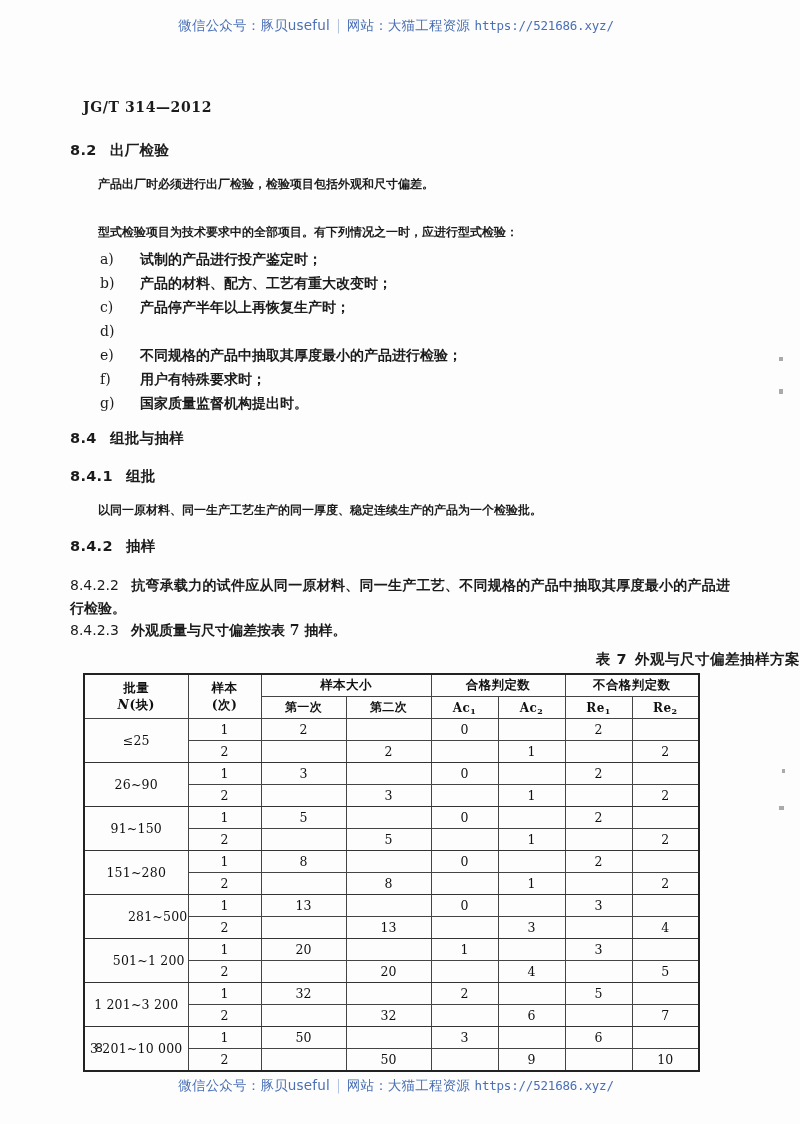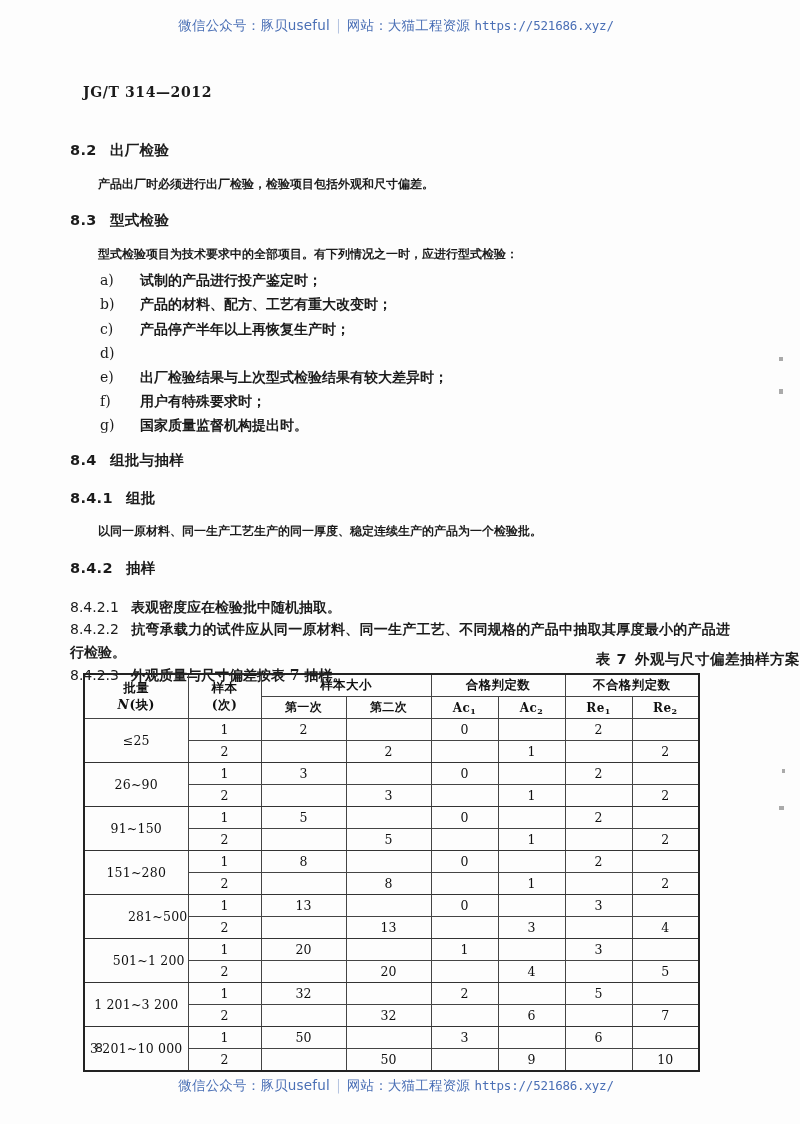--- a/index.html
+++ b/index.html
@@ -41,21 +41,21 @@
     font-size: 12.5px;
     letter-spacing: -0.2px;
   }
   #wm-top { top: 17px; }
   #wm-bottom { top: 1077px; }
 
   
   #std-no {
     position: absolute;
     left: 83px;
-    top: 84px;
+    top: 99px;
     font-family: "DejaVu Serif", "Liberation Serif", serif;
     font-weight: bold;
     font-size: 14px;
     letter-spacing: .6px;
   }
 
   
   .content {
     position: absolute;
     left: 70px;
@@ -207,23 +207,20 @@
   <div class="content">
 
     <h3 class="clause">
       <span class="num">8.2</span><span>出厂检验</span>
     </h3>
     <div class="sp13"></div>
     <p class="para indent">产品出厂时必须进行出厂检验，检验项目包括外观和尺寸偏差。</p>
 
     <div class="sp16"></div>
 
-    <h3 class="clause">
-      <span class="num">8.3</span><span>型式检验</span>
-    </h3>
     <div class="sp13"></div>
     <p class="para indent">型式检验项目为技术要求中的全部项目。有下列情况之一时，应进行型式检验：</p>
 
     <ul class="alpha-list">
       <li>
           <span class="mk">a)</span>
           <span>试制的产品进行投产鉴定时；</span>
         </li>
       <li>
           <span class="mk">b)</span>
@@ -231,21 +228,21 @@
         </li>
       <li>
           <span class="mk">c)</span>
           <span>产品停产半年以上再恢复生产时；</span>
         </li>
       <li>
           <span class="mk">d)</span>
         </li>
       <li>
           <span class="mk">e)</span>
-          <span>出厂检验结果与上次型式检验结果有较大差异时；</span>
+          <span>不同规格的产品中抽取其厚度最小的产品进行检验；</span>
         </li>
       <li>
           <span class="mk">f)</span>
           <span>用户有特殊要求时；</span>
         </li>
       <li>
           <span class="mk">g)</span>
           <span>国家质量监督机构提出时。</span>
         </li>
     </ul>
@@ -265,21 +262,20 @@
     <p class="para indent">以同一原材料、同一生产工艺生产的同一厚度、稳定连续生产的产品为一个检验批。</p>
 
     <div class="sp16"></div>
 
     <h3 class="clause">
       <span class="num wide">8.4.2</span><span>抽样</span>
     </h3>
 
     <div class="sp16"></div>
 
-    <p class="numpara"><span class="lbl">8.4.2.1</span><span>表观密度应在检验批中随机抽取。</span></p>
     <p class="numpara"><span class="lbl">8.4.2.2</span><span>抗弯承载力的试件应从同一原材料、同一生产工艺、不同规格的产品中抽取其厚度最小的产品进行检验。</span></p>
     <p class="numpara"><span class="lbl">8.4.2.3</span><span>外观质量与尺寸偏差按表 7 抽样。</span></p>
   </div>
 
   <div id="table-caption">
     <span class="tnum">表 7</span><span>外观与尺寸偏差抽样方案</span>
   </div>
 
   <table id="sampling-table">
     <colgroup>

